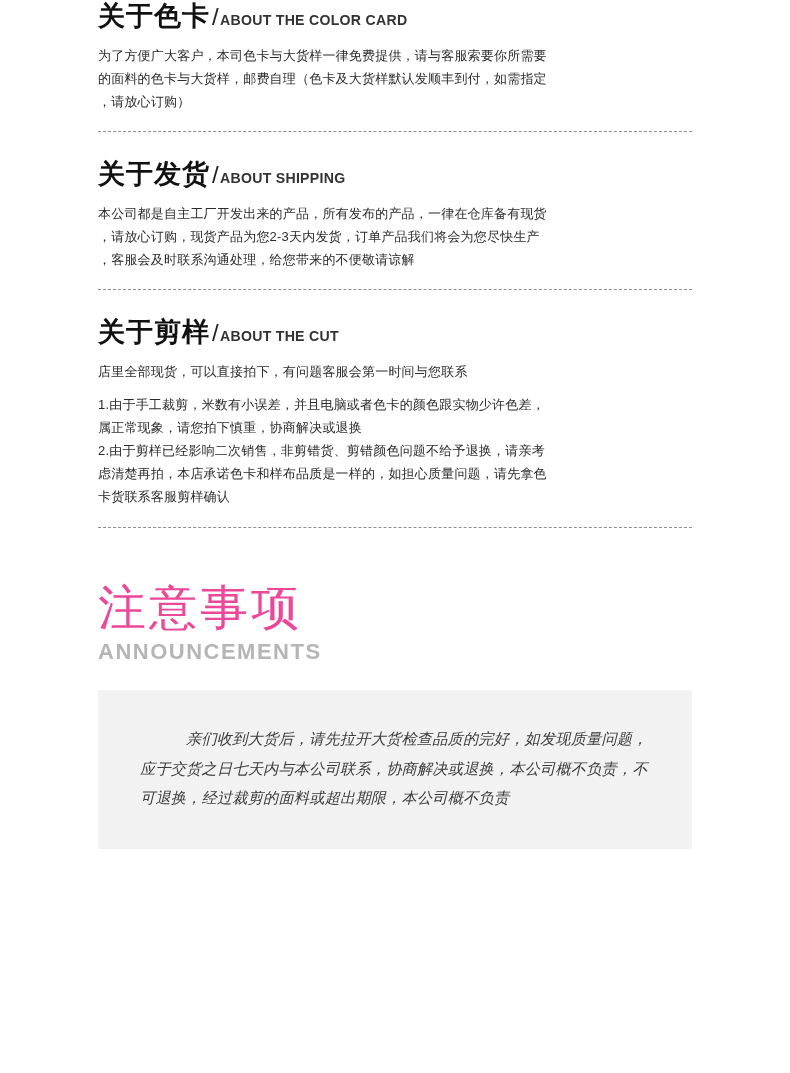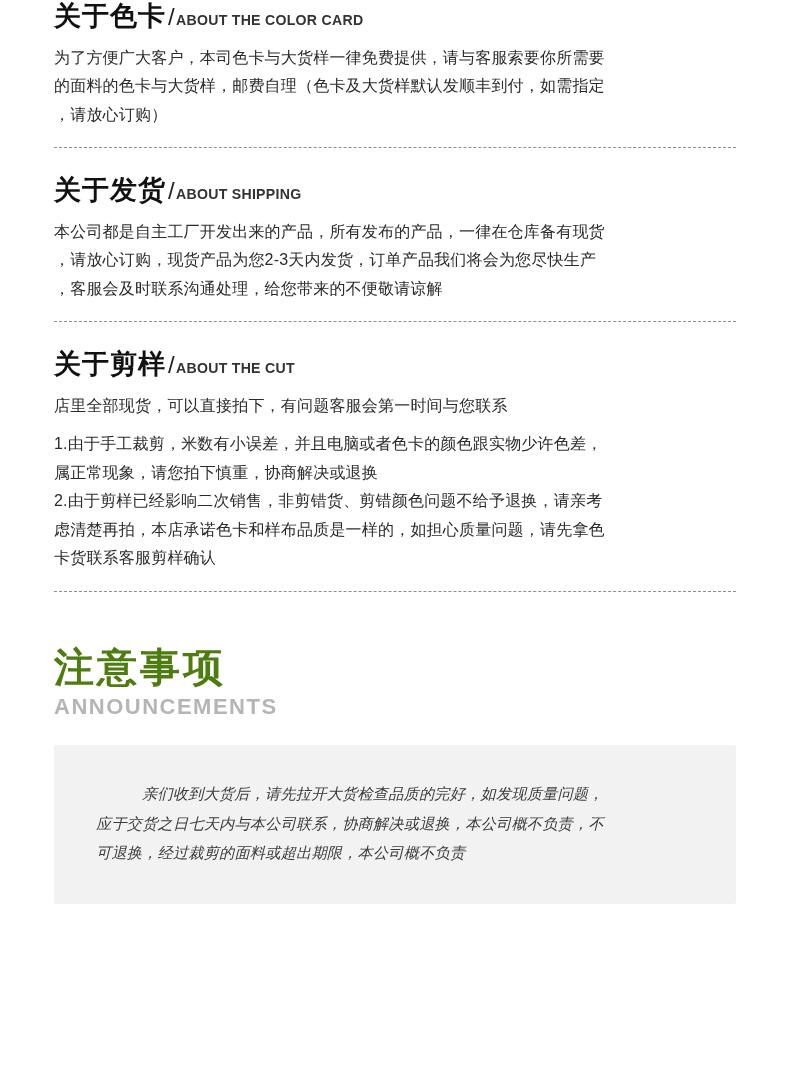--- a/index.html
+++ b/index.html
@@ -11,21 +11,21 @@
   body {
     width: 790px;
     height: 1073px;
     font-family: "Liberation Sans", "DejaVu Sans", sans-serif;
     color: #1a1a1a;
     overflow: hidden;
   }
   .page {
     width: 790px;
     height: 1073px;
-    padding: 0 54px;
+    padding: 0 98px;
     position: relative;
   }
 
   
   .sect-head {
     display: flex;
     align-items: baseline;
     margin: 0;
     padding-top: 2px;
   }
@@ -48,21 +48,21 @@
     font-weight: bold;
     letter-spacing: 0.3px;
     color: #333333;
     font-family: "Liberation Sans", "DejaVu Sans", sans-serif;
     transform: scaleX(0.94);
     transform-origin: left bottom;
   }
 
   
   .para {
-    font-size: 16px;
+    font-size: 13px;
     line-height: 1.78;
     color: #2b2b2b;
     margin: 12px 0 0 0;
     text-align: justify;
     letter-spacing: 0.2px;
   }
   .para.tight { margin-top: 10px; }
   .para-line { display: block; }
 
   
@@ -71,24 +71,24 @@
     border-top: 1px dashed #8e8e8e;
     margin: 18px 0 0 0;
     height: 0;
   }
 
   
   .ann-wrap {
     margin-top: 52px;
   }
   .ann-cn {
-    font-size: 40px;
-    font-weight: bold;
+    font-size: 48px;
+    font-weight: normal;
     letter-spacing: 3px;
-    color: #4d7c0f;
+    color: #ec4899;
     line-height: 1.15;
   }
   .ann-en {
     font-size: 22px;
     font-weight: bold;
     letter-spacing: 1.5px;
     color: #b5b5b5;
     margin-top: 4px;
     line-height: 1.15;
   }

